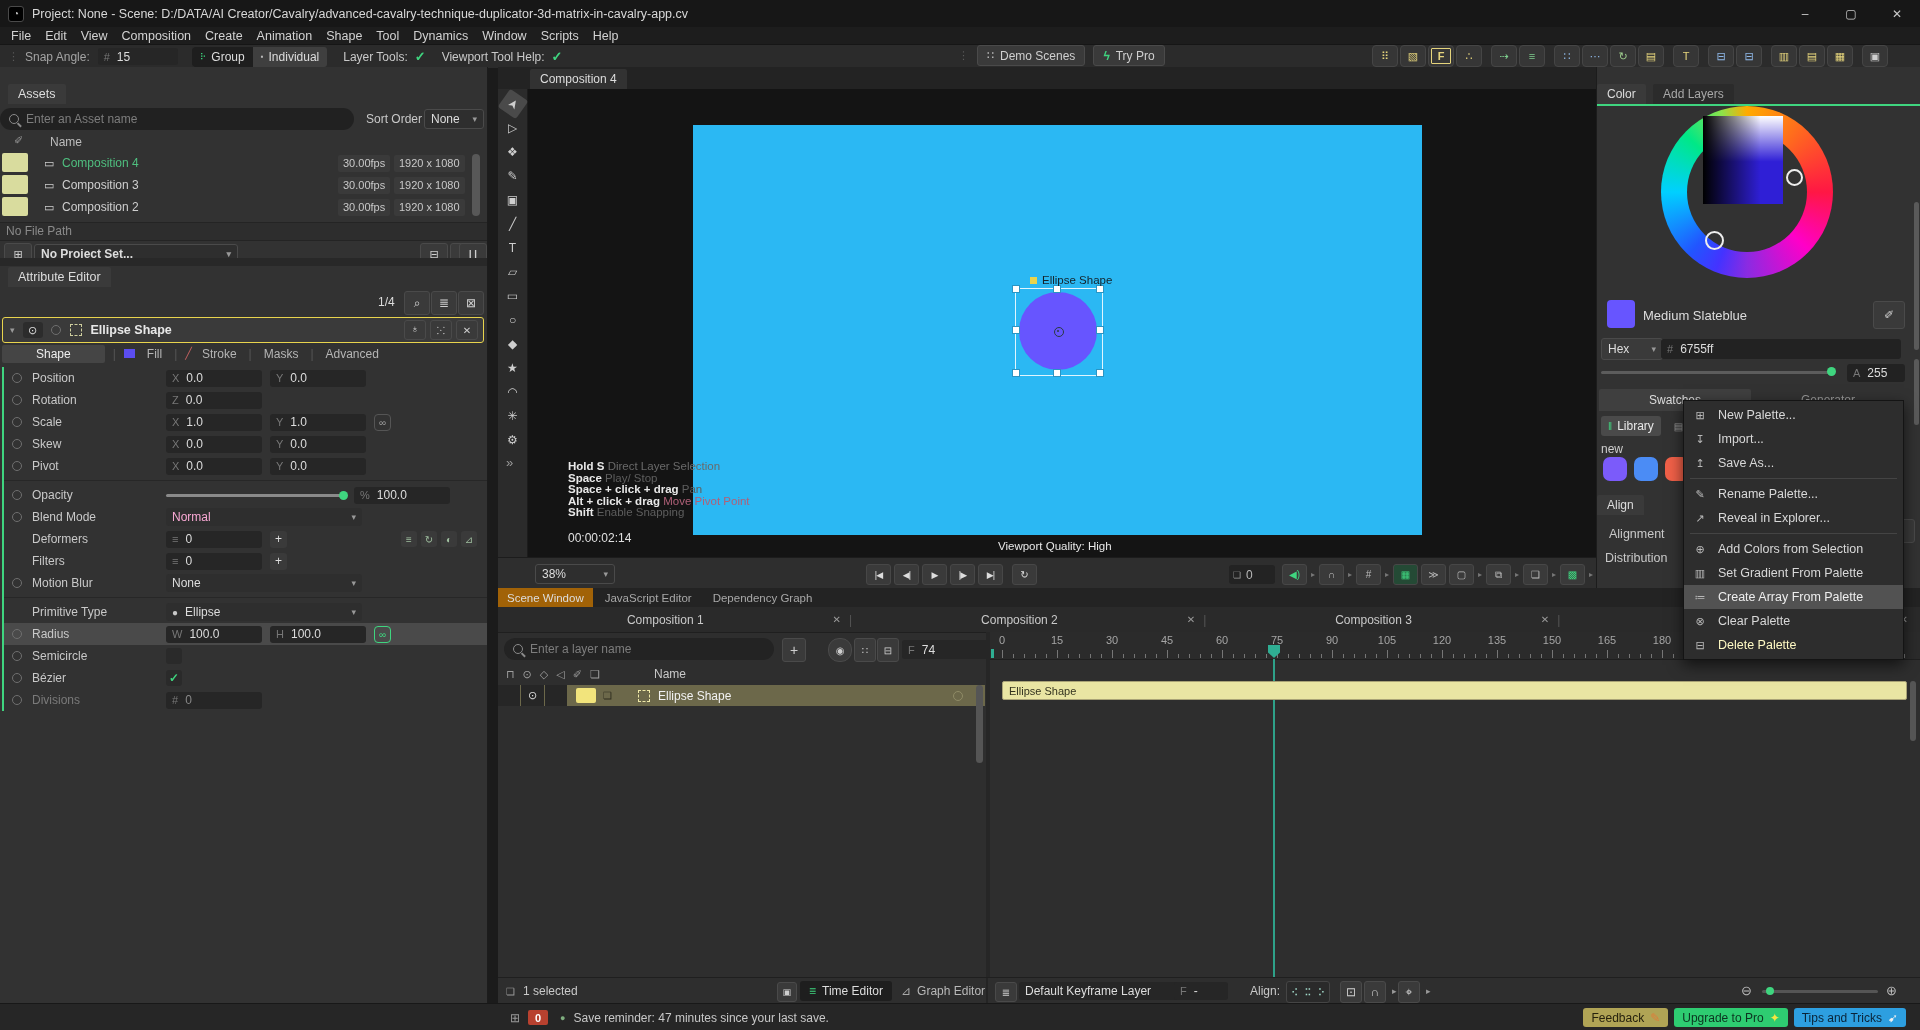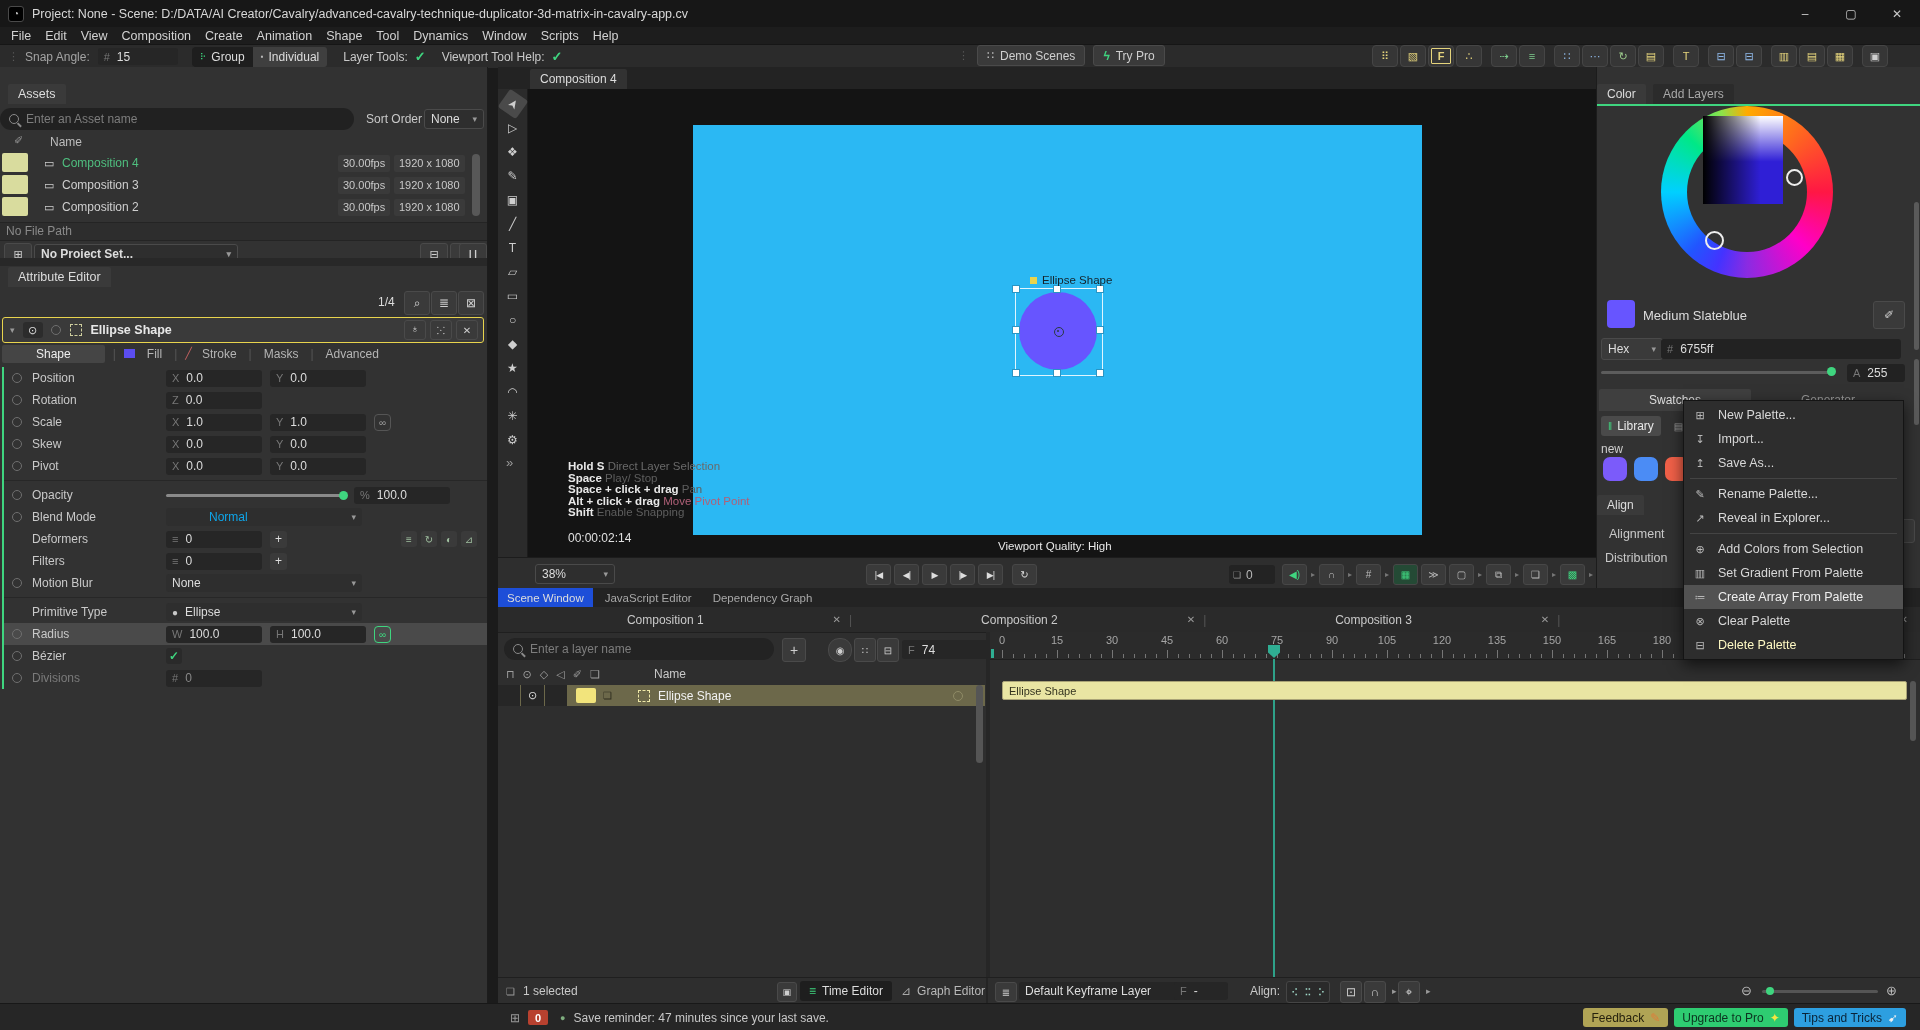--- a/index.html
+++ b/index.html
@@ -257,21 +257,21 @@
         <span style="width: 84px; height: 17px; background: rgb(38, 38, 38); border-radius: 3px; display: flex; align-items: center; padding: 0px 6px;">
           <span style="color: rgb(119, 119, 119); font-size: 11px; margin-right: 7px;">%</span>
           <span style="color: rgb(221, 221, 221);">100.0</span>
         </span>
       </div>
       <div style="display: flex; align-items: center; height: 22px; padding-left: 8px;">
         <span style="width: 8px; height: 8px; border: 1px solid rgb(111, 111, 111); border-radius: 50%; flex: 0 0 auto; margin-right: 10px;"></span>
         <span style="width: 134px; flex: 0 0 auto; color: rgb(201, 201, 201);">Blend Mode</span>
         <span style="width: 184px; height: 18px; background: rgb(46, 46, 46); border-radius: 3px; display: flex; align-items: center; padding: 0px 6px; justify-content: space-between;">
           <span style="display: flex; align-items: center; gap: 7px;">
-            <span style="color: #0ea5e9; margin-left: 37px;">Normal</span>
+            <span style="color: #f9a8d4;">Normal</span>
           </span>
           <span style="color: rgb(153, 153, 153); font-size: 9px;">▾</span>
         </span>
       </div>
       <div style="display: flex; align-items: center; height: 22px; padding-left: 8px;">
         <span style="width: 8px; height: 8px; border: 1px solid rgb(111, 111, 111); border-radius: 50%; flex: 0 0 auto; margin-right: 10px; visibility: hidden;"></span>
         <span style="width: 134px; flex: 0 0 auto; color: rgb(201, 201, 201);">Deformers</span>
         <span style="width: 84px; height: 17px; background: rgb(38, 38, 38); border-radius: 3px; display: flex; align-items: center; padding: 0px 6px; margin-right: 8px;">
           <span style="color: rgb(119, 119, 119); font-size: 11px; margin-right: 7px;">≡</span>
           <span style="color: rgb(221, 221, 221);">0</span>
@@ -320,20 +320,25 @@
         <span style="width: 134px; flex: 0 0 auto; color: rgb(201, 201, 201);">Radius</span>
         <span style="width: 84px; flex: 0 0 auto; height: 17px; background: rgb(38, 38, 38); border-radius: 3px; display: flex; align-items: center; padding: 0px 6px; margin-right: 8px;">
           <span style="color: rgb(119, 119, 119); font-size: 11px; margin-right: 7px;">W</span>
           <span style="color: rgb(221, 221, 221);">100.0</span>
         </span>
         <span style="width: 84px; flex: 0 0 auto; height: 17px; background: rgb(38, 38, 38); border-radius: 3px; display: flex; align-items: center; padding: 0px 6px; margin-right: 8px;">
           <span style="color: rgb(119, 119, 119); font-size: 11px; margin-right: 7px;">H</span>
           <span style="color: rgb(221, 221, 221);">100.0</span>
         </span>
         <span style="width: 15px; height: 15px; border-radius: 4px; display: flex; align-items: center; justify-content: center; font-size: 10px; color: rgb(63, 213, 127); border: 1px solid rgb(63, 213, 127);">∞</span>
+      </div>
+      <div style="display: flex; align-items: center; height: 22px; padding-left: 8px;">
+        <span style="width: 8px; height: 8px; border: 1px solid rgb(111, 111, 111); border-radius: 50%; flex: 0 0 auto; margin-right: 10px;"></span>
+        <span style="width: 134px; flex: 0 0 auto; color: rgb(201, 201, 201);">Semicircle</span>
+        <span style="width: 16px; height: 16px; background: rgb(42, 42, 42); border-radius: 3px; display: flex; align-items: center; justify-content: center; color: rgb(63, 213, 127); font-weight: bold; font-size: 12px;"></span>
       </div>
       <div style="display: flex; align-items: center; height: 22px; padding-left: 8px;">
         <span style="width: 8px; height: 8px; border: 1px solid rgb(111, 111, 111); border-radius: 50%; flex: 0 0 auto; margin-right: 10px;"></span>
         <span style="width: 134px; flex: 0 0 auto; color: rgb(201, 201, 201);">Bézier</span>
         <span style="width: 16px; height: 16px; background: rgb(42, 42, 42); border-radius: 3px; display: flex; align-items: center; justify-content: center; color: rgb(63, 213, 127); font-weight: bold; font-size: 12px;">✓</span>
       </div>
       <div style="display: flex; align-items: center; height: 22px; padding-left: 8px;">
         <span style="width: 8px; height: 8px; border: 1px solid rgb(111, 111, 111); border-radius: 50%; flex: 0 0 auto; margin-right: 10px;"></span>
         <span style="width: 134px; flex: 0 0 auto; color: rgb(122, 122, 122);">Divisions</span>
         <span style="width: 84px; height: 17px; background: rgb(38, 38, 38); border-radius: 3px; display: flex; align-items: center; padding: 0px 6px; margin-right: 8px;">
@@ -509,21 +514,21 @@
   <span class="abs" style="left:12px;top:460px;font-size:12.5px;color:#c9c9c9;">Alignment</span>
   <span class="abs" style="left:8px;top:484px;font-size:12.5px;color:#c9c9c9;">Distribution</span>
   <span class="abs btn" style="left:290px;top:452px;width:26px;height:22px;font-weight:bold;">ıl</span>
 
   <div class="abs" style="left:317px;top:135px;width:5px;height:148px;background:#5a5a5a;border-radius:3px;"></div>
   <div class="abs" style="left:317px;top:292px;width:5px;height:66px;background:#5a5a5a;border-radius:3px;"></div>
 </div>
 
 <div class="abs" style="left:498px;top:588px;width:1422px;height:415px;background:#2e2e2e;">
   <div class="abs row" id="bottom-tabs" style="left:0;top:0;width:1422px;height:19px;background:#232323;gap:3px;">
-      <span style="height: 19px; display: flex; align-items: center; padding: 0px 9px; font-size: 11.5px; background: #1d4ed8; color: rgb(221, 221, 221);">Scene Window</span>
+      <span style="height: 19px; display: flex; align-items: center; padding: 0px 9px; font-size: 11.5px; background: #a16207; color: rgb(221, 221, 221);">Scene Window</span>
       <span style="height: 19px; display: flex; align-items: center; padding: 0px 9px; font-size: 11.5px; color: rgb(168, 168, 168);">JavaScript Editor</span>
       <span style="height: 19px; display: flex; align-items: center; padding: 0px 9px; font-size: 11.5px; color: rgb(168, 168, 168);">Dependency Graph</span>
     </div>
   <div class="abs row" id="comp-strip" style="left:0;top:19px;width:1422px;height:25px;background:#2a2a2a;border-bottom:1px solid #1f1f1f;">
       <span style="width: 351px; height: 25px; display: flex; align-items: center; flex: 0 0 auto;">
         <span style="flex: 1 1 0%; text-align: center; color: rgb(201, 201, 201);">Composition 1</span>
         <span style="color: rgb(154, 154, 154); font-size: 10px; margin-right: 8px;">✕</span>
       </span>
       <span style="color: rgb(85, 85, 85); flex: 0 0 auto;">|</span>
       <span style="width: 351px; height: 25px; display: flex; align-items: center; flex: 0 0 auto;">

